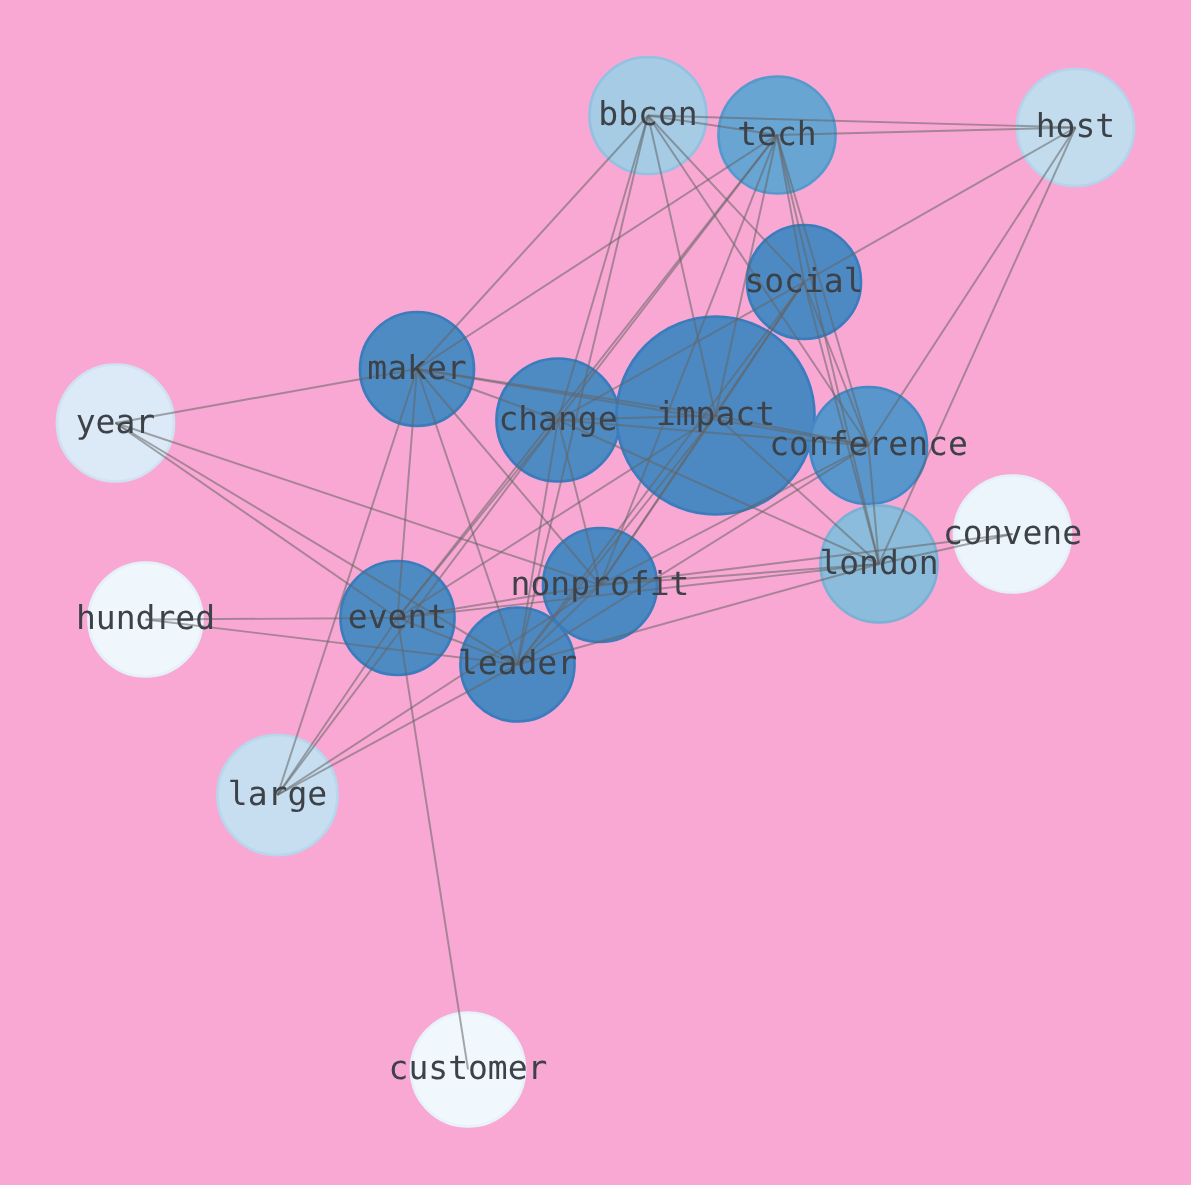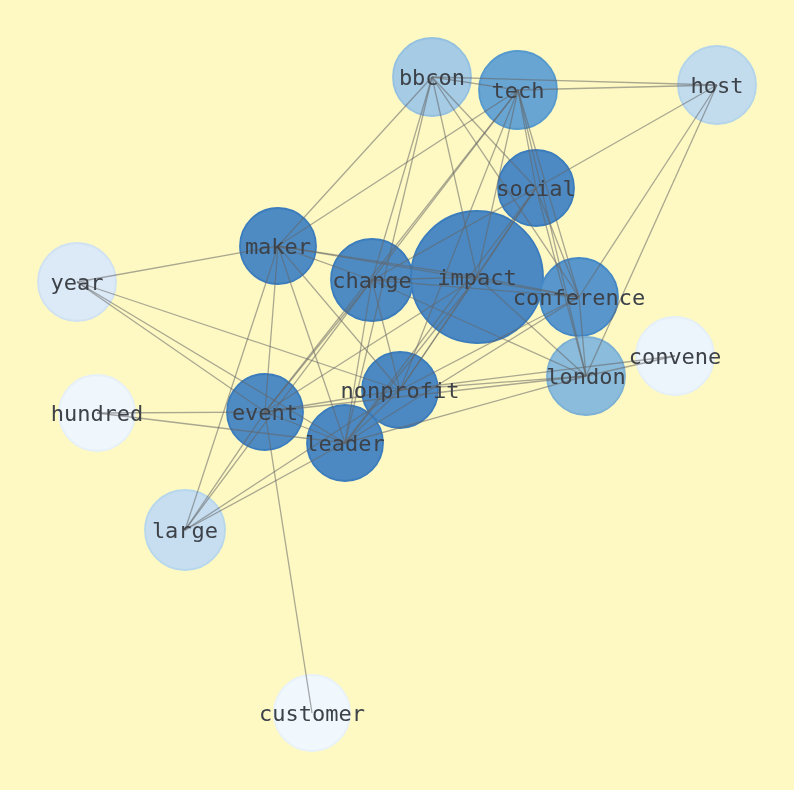--- a/index.html
+++ b/index.html
@@ -4,21 +4,21 @@
 <style>
   html, body {
     margin: 0;
     padding: 0;
     background: #ffffff;
     font-family: "DejaVu Sans Mono", "Liberation Mono", monospace;
   }
   .figure-wrap {
     width: 794px;
     height: 790px;
-    background: #fef9c3;
+    background: #f9a8d4;
     position: relative;
     overflow: hidden;
   }
   svg { display: block; }
   .node-label {
     font-family: "DejaVu Sans Mono", "Liberation Mono", monospace;
     pointer-events: none;
   }
 </style>
 </head>

